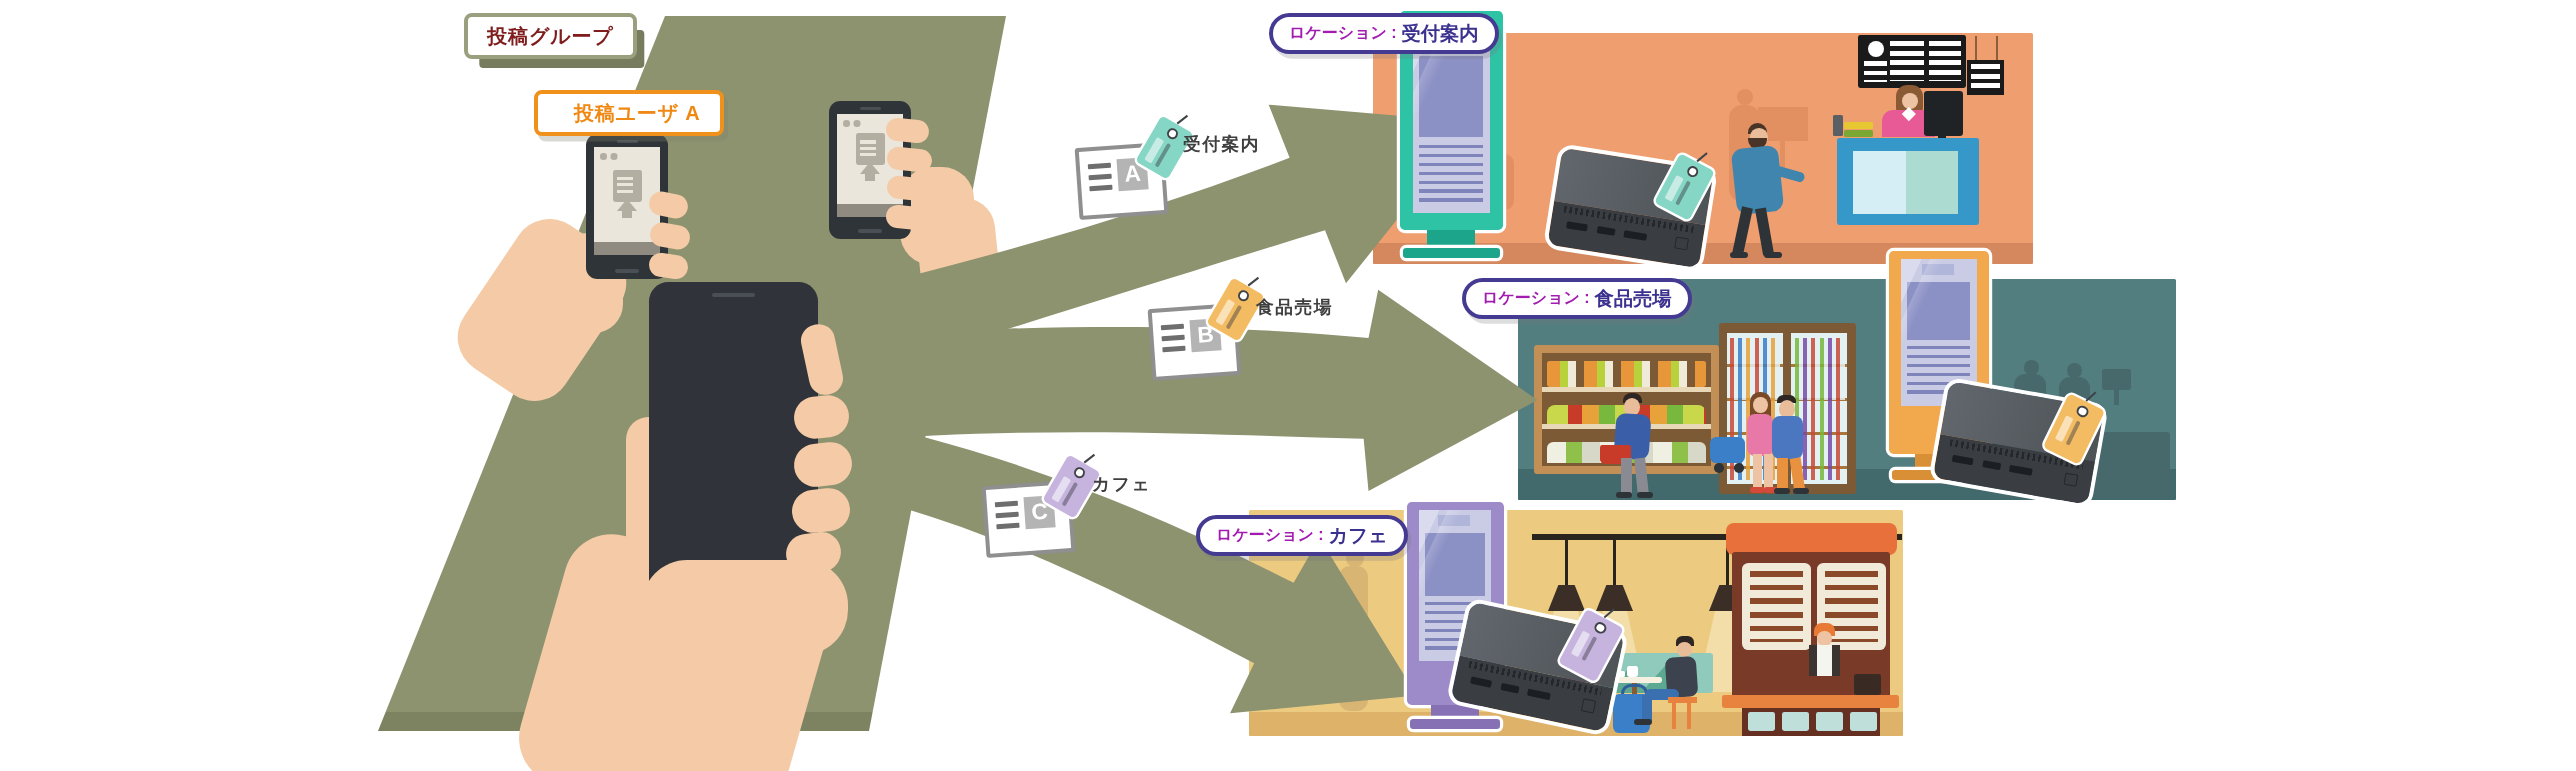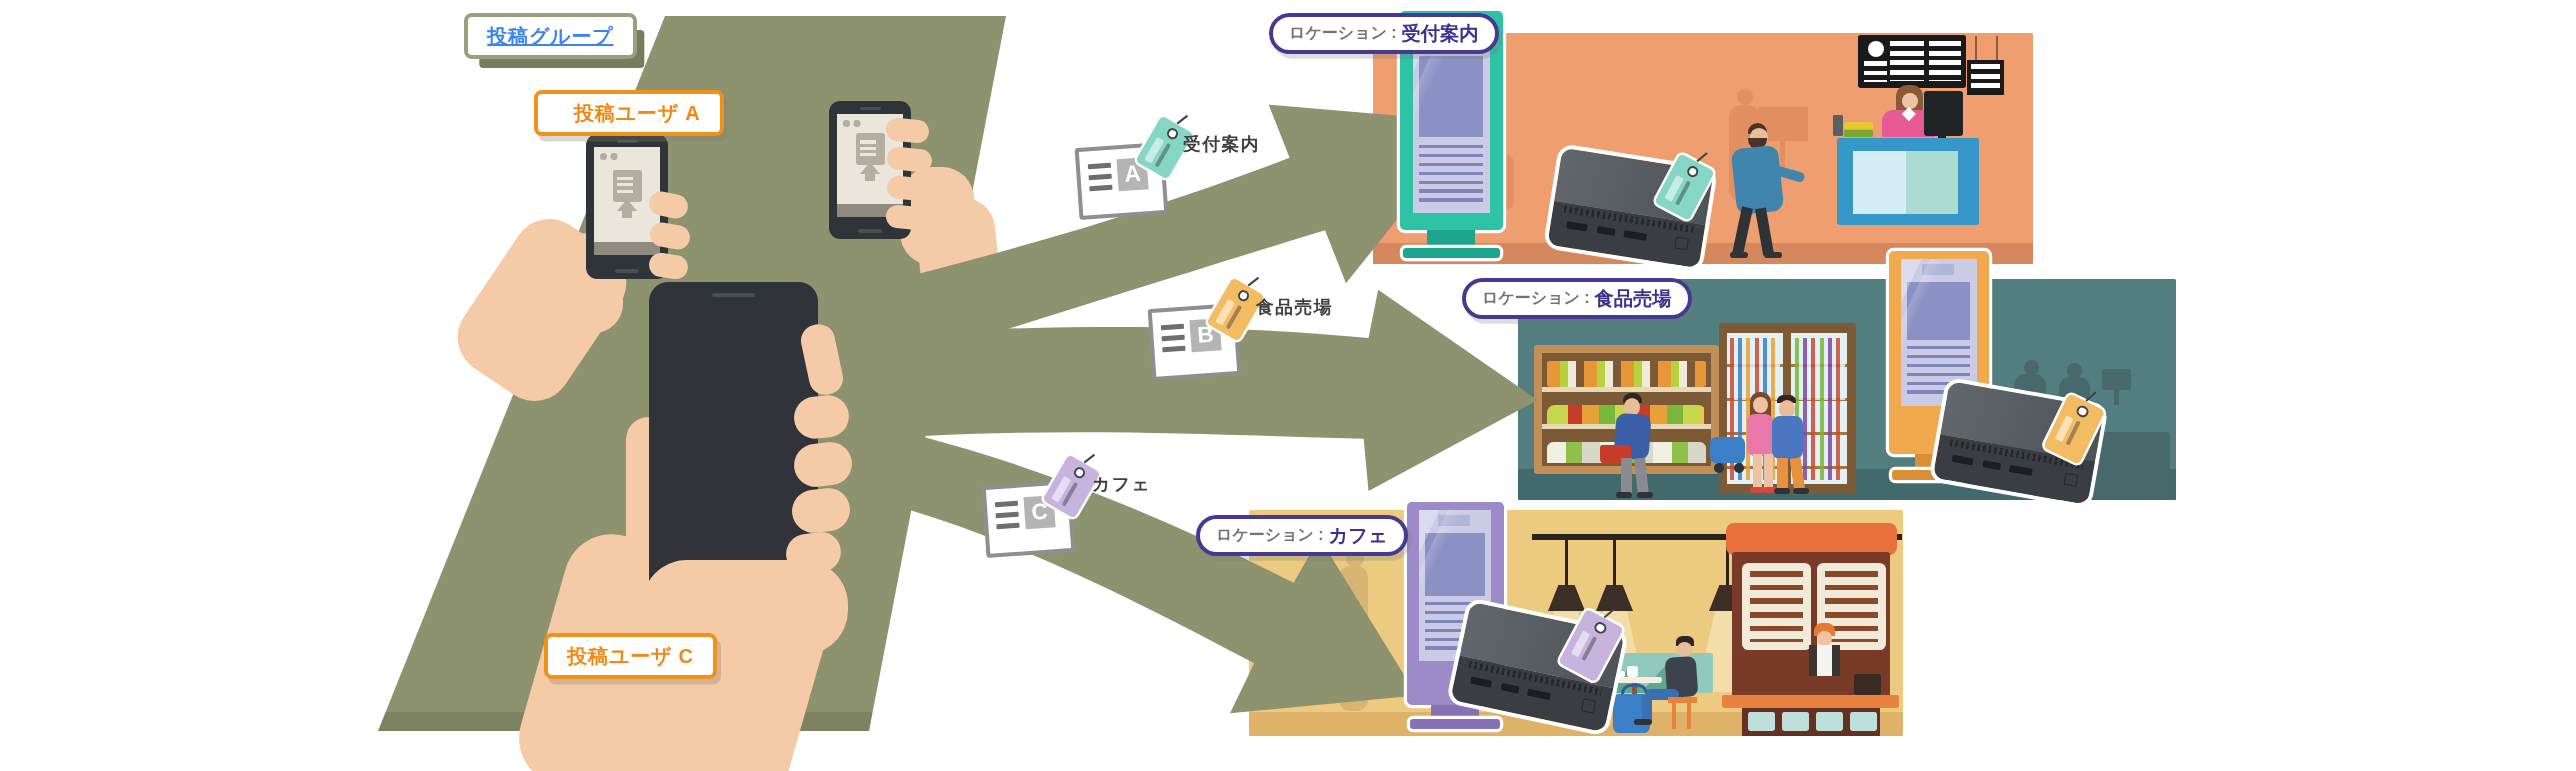--- a/index.html
+++ b/index.html
@@ -9,26 +9,26 @@
 
   
   .band{position:absolute;left:0;top:0;width:2576px;height:772px;
         background:linear-gradient(180deg,#8d926f 0 712px,#7d8261 712px 731px,#7d8261 100%);
         clip-path:polygon(665px 16px,1006px 16px,869px 731px,378px 731px);z-index:1;}
   .arrows{position:absolute;left:0;top:0;z-index:3;pointer-events:none;}
 
   
   .tag-label{position:absolute;background:#fff;border-radius:8px;font-weight:800;
              white-space:nowrap;z-index:9;padding:5.6px 19.3px;font-size:20px;letter-spacing:0.8px;}
-  .lab-olive{border:4.8px solid #9aa07e;color:#3b82f6;box-shadow:11.3px 13px 0 -4px #777c5e;text-decoration:underline;}
+  .lab-olive{border:4.8px solid #9aa07e;color:#7f1d1d;box-shadow:11.3px 13px 0 -4px #777c5e;}
   .lab-orange{border:4.8px solid #f0911c;color:#f08814;box-shadow:4px 5.6px 0 rgba(130,130,110,.30);}
   .loc-label{position:absolute;background:#fff;border:4.8px solid #443a91;border-radius:32px;
              display:flex;align-items:center;gap:4.8px;padding:3.2px 16px;white-space:nowrap;z-index:9;
              box-shadow:3.2px 4.8px 0 rgba(120,120,120,.25);}
-  .loc-prefix{font-weight:700;font-size:16px;color:#737373;}
+  .loc-prefix{font-weight:700;font-size:16px;color:#a21caf;}
   .loc-name{font-weight:900;font-size:19.3px;color:#3b318e;}
 
   
   .scene{position:absolute;overflow:hidden;z-index:2;border-radius:1.6px;}
   .sil{position:absolute;}
 
   
   .kiosk{position:absolute;z-index:4;}
   .k-frame{position:absolute;left:0;top:0;border-radius:4.8px;box-shadow:0 0 0 3.2px #fff;}
   .k-screen{position:absolute;background:#cacce6;overflow:hidden;}
@@ -473,21 +473,20 @@
   <div class="finger" style="left:792px;top:489px;width:58px;height:43px;border-radius:22px;transform:rotate(-6deg);z-index:7;"></div>
   <div class="finger" style="left:786px;top:533px;width:55px;height:40px;border-radius:20px;transform:rotate(-8deg);z-index:7;"></div>
 
   <div class="bigphone">
     <div class="bp-speaker"></div>
     <div class="bp-home"></div>
   </div>
 
   <div class="tag-label lab-olive" style="left:464px;top:13px;">投稿グループ</div>
   <div class="tag-label lab-orange" style="left:534px;top:90px;padding-left:36px;">投稿ユーザ A</div>
-  <div class="tag-label lab-orange" style="left:544px;top:633px;">投稿ユーザ C</div>
 
   <div class="loc-label" style="left:1269px;top:13px;">
     <span class="loc-prefix">ロケーション :</span>
     <span class="loc-name">受付案内</span>
   </div>
   <div class="loc-label" style="left:1462px;top:278px;">
     <span class="loc-prefix">ロケーション :</span>
     <span class="loc-name">食品売場</span>
   </div>
   <div class="loc-label" style="left:1196px;top:515px;">

